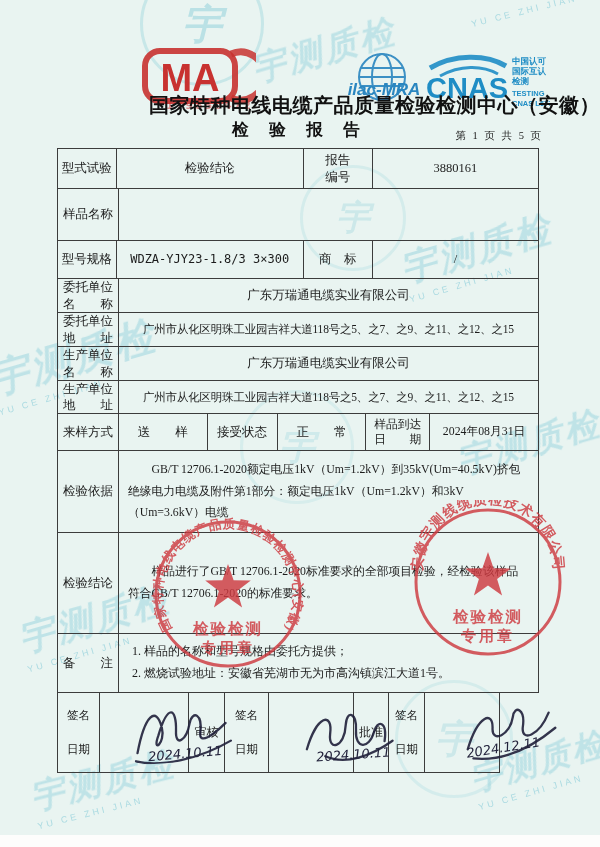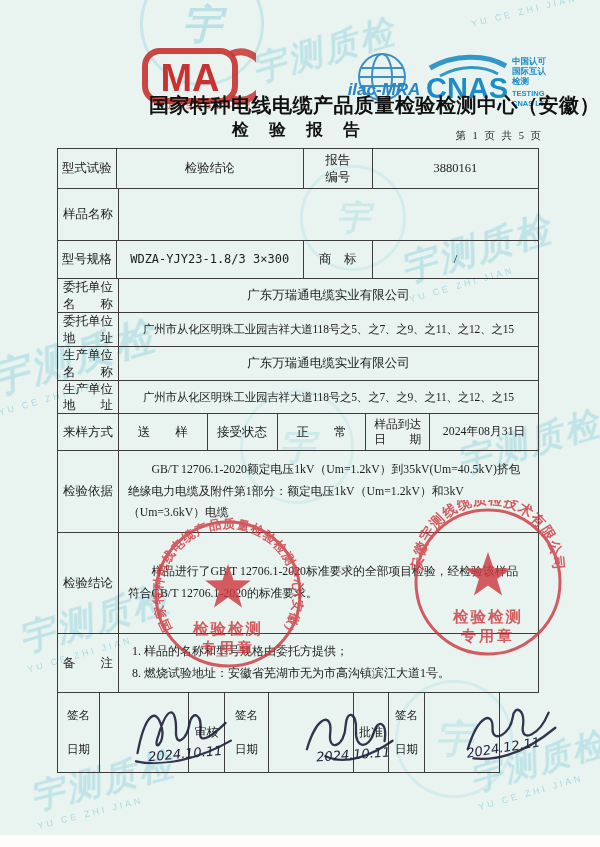--- a/index.html
+++ b/index.html
@@ -262,21 +262,21 @@
     <div class="cell w-label">检验结论</div>
     <div class="cell w-span v-center-block">
       <span class="para">样品进行了GB/T 12706.1-2020标准要求的全部项目检验，经检验该样品符合GB/T 12706.1-2020的标准要求。</span>
     </div>
   </div>
 
   <div class="row r11">
     <div class="cell w-label">备　　注</div>
     <div class="cell w-span remarks-list">
       <div>1. 样品的名称和型号规格由委托方提供；</div>
-      <div>8. 燃烧试验地址：安徽省芜湖市无为市高沟镇滨江大道1号。</div>
+      <div>2. 燃烧试验地址：安徽省芜湖市无为市高沟镇滨江大道1号。</div>
     </div>
   </div>
 
   <div class="row r12">
     <div class="cell s42 sign-labels">
       <span>签名</span>
       <span>日期</span>
     </div>
     <div class="cell s89"></div>
     <div class="cell s36 signcell">审核</div>

